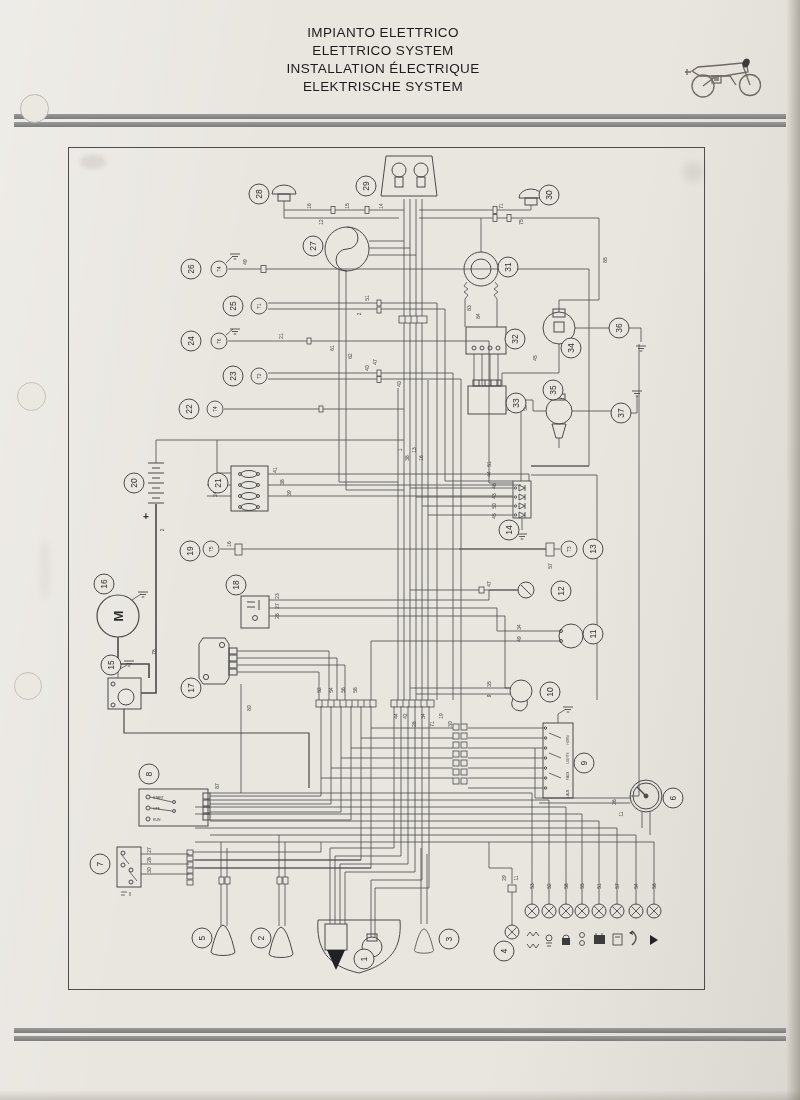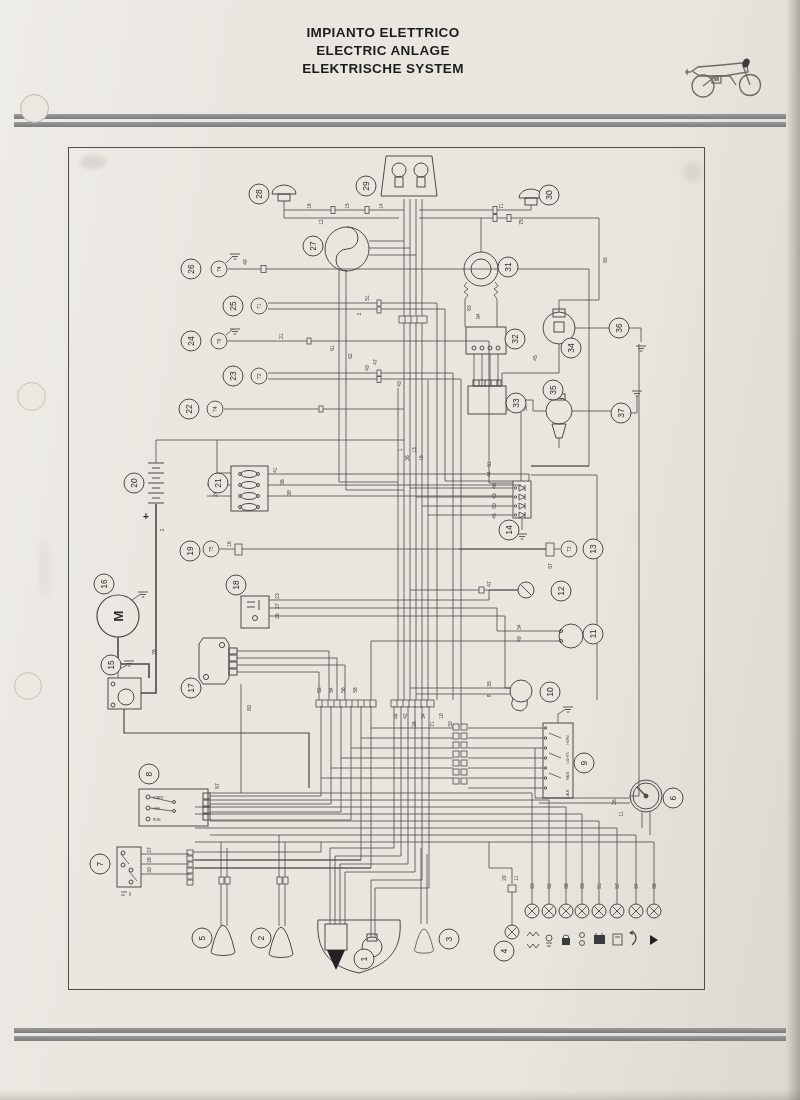--- a/index.html
+++ b/index.html
@@ -7,41 +7,42 @@
        font-family:"Liberation Sans",sans-serif;
        background:#e9e6e0;}
   .scan-tint{position:absolute;inset:0;pointer-events:none;
        background:linear-gradient(100deg,rgba(255,255,255,.25) 0%,transparent 30%,transparent 68%,rgba(130,124,112,.14) 100%);}
   .edge-right{position:absolute;top:0;right:0;width:14px;height:1100px;
        background:linear-gradient(to left,rgba(110,104,92,.45),rgba(110,104,92,0));}
   .edge-bottom{position:absolute;left:0;bottom:0;width:800px;height:10px;
        background:linear-gradient(to top,rgba(110,104,92,.25),rgba(110,104,92,0));}
   .smudge{position:absolute;border-radius:50%;pointer-events:none;}
   .title-block{position:absolute;left:233px;top:24px;width:300px;text-align:center;}
-  .title-block div{font-size:13.5px;font-weight:bold;color:#1c1c1c;line-height:18px;letter-spacing:.4px;}
+  .title-block div{font-size:13.5px;font-weight:normal;color:#1c1c1c;line-height:18px;letter-spacing:.4px;}
   .bar{position:absolute;left:14px;width:772px;height:5px;
        background:linear-gradient(#9a9a9a,#7c7c7c);}
   .hole{position:absolute;border-radius:50%;border:1.6px solid #bcb8af;background:#ebe8e2;}
   .diagram-box{position:absolute;left:68px;top:147px;width:635px;height:841px;
        border:1.5px solid #4d4d4d;background:transparent;}
   .page-label{position:absolute;left:720px;top:1100px;width:60px;
        font-size:14px;font-weight:bold;color:#1c1c1c;}
   svg text{font-family:"Liberation Sans",sans-serif;}
 </style>
 </head>
 <body>
 
 <div class="scan-tint"></div>
 <div class="smudge" style="left:80px;top:155px;width:26px;height:14px;background:rgba(90,85,75,.12);filter:blur(2px);"></div>
 <div class="smudge" style="left:683px;top:162px;width:20px;height:20px;background:rgba(90,85,75,.10);filter:blur(3px);"></div>
 <div class="smudge" style="left:40px;top:540px;width:10px;height:60px;background:rgba(90,85,75,.06);filter:blur(3px);"></div>
 
 <div class="title-block">
   <div>IMPIANTO ELETTRICO</div>
-  <div>ELECTRIC ANLAGE</div>
+  <div>ELETTRICO SYSTEM</div>
+  <div>INSTALLATION ÉLECTRIQUE</div>
   <div>ELEKTRISCHE SYSTEM</div>
 </div>
 
 <svg style="position:absolute;left:676px;top:46px;" width="104" height="56" viewBox="0 0 104 56">
   <g fill="none" stroke="#6f6b63" stroke-width="1.3">
     <circle cx="27" cy="40" r="11"></circle>
     <circle cx="74" cy="39" r="10.5"></circle>
     <path d="M16,25 L22,21 L46,19 L66,17 L71,20 L72,26 L48,30 L24,30 Z"></path>
     <path d="M9,26 h6 M11,23 v6"></path>
     <path d="M67,20 L74,39"></path>

